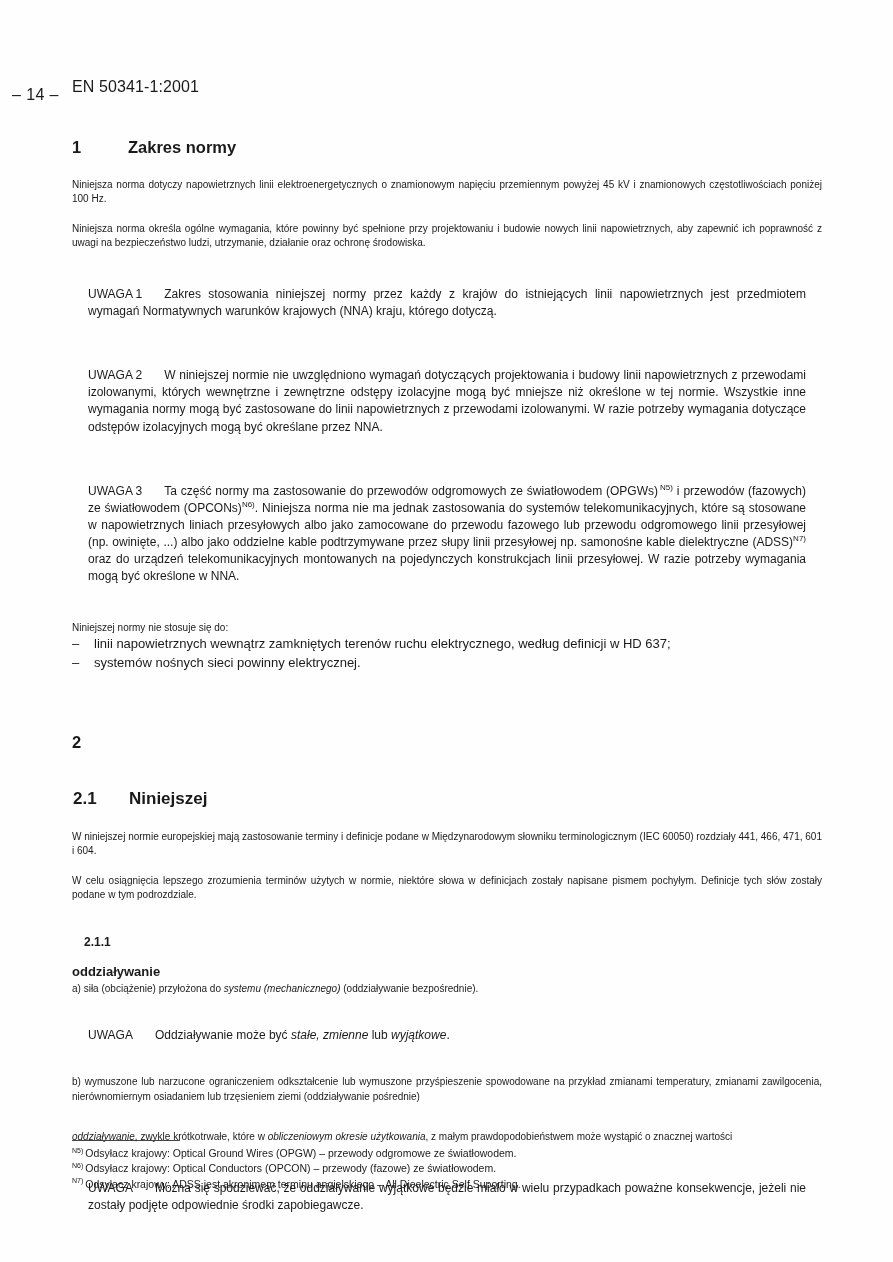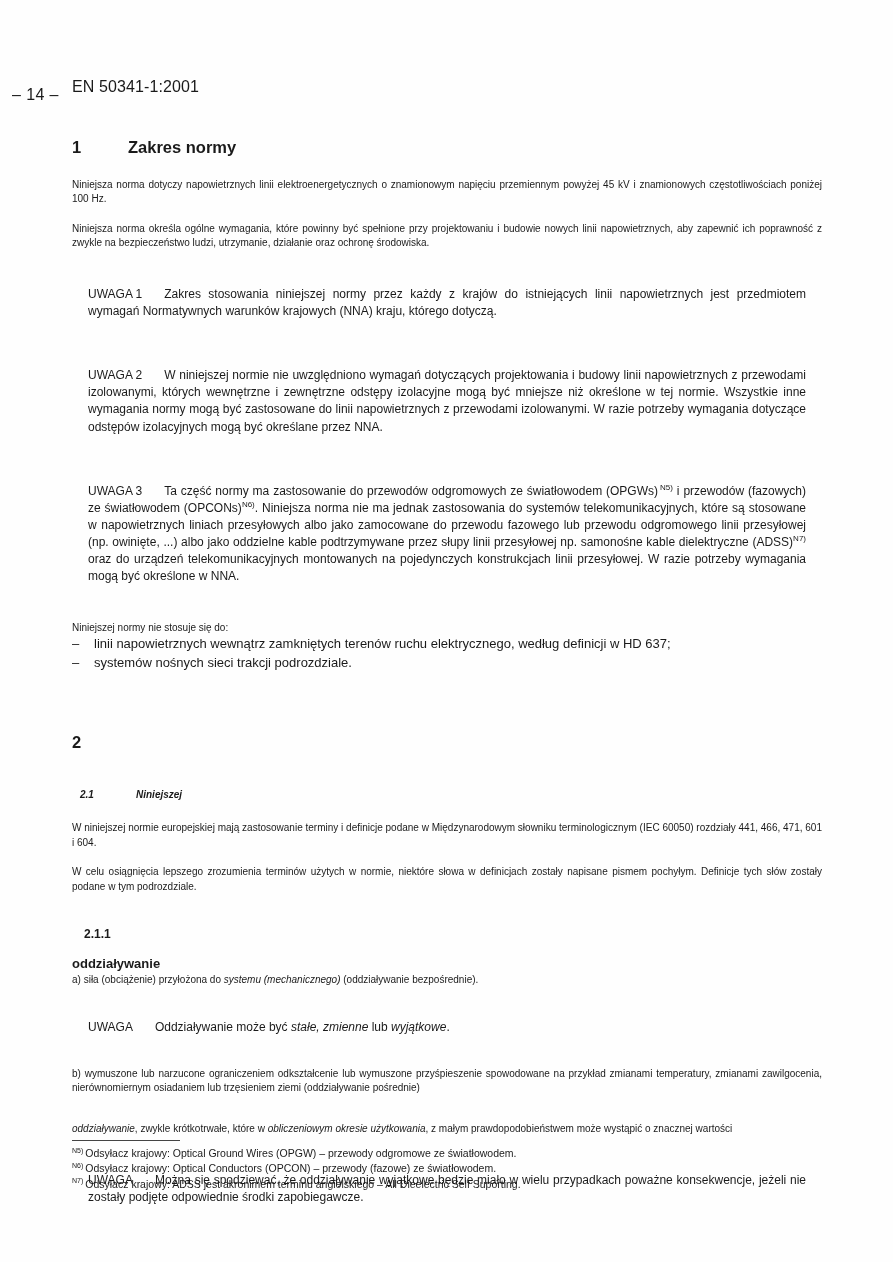--- a/index.html
+++ b/index.html
@@ -54,26 +54,25 @@
   
   h1.clause {
     font-size: 16.5px;
     font-weight: bold;
     margin: 26px 0 0 0;
     line-height: 1.2;
     display: flex;
   }
   h1.clause .num { width: 56px; flex: 0 0 56px; }
   h2.subclause {
-    font-size: 10px;
-    font-weight: bold;
-    margin: 22px 0 0 8px;
+    font-size: 17px;
+    font-weight: bold;
+    margin: 22px 0 0 1px;
     line-height: 1.2;
     display: flex;
-    font-style: italic;
   }
   h2.subclause .num { width: 56px; flex: 0 0 56px; }
 
   h3.defnum {
     font-size: 12px;
     font-weight: bold;
     margin: 12px;
     line-height: 1.42;
   }
   .defterm {
@@ -169,40 +168,40 @@
 
     <h1 class="clause">
       <span class="num">1</span>
       <span>Zakres normy</span>
     </h1>
 
     <div class="spacer-lg"></div>
 
     <p class="body">Niniejsza norma dotyczy napowietrznych linii elektroenergetycznych o znamionowym napięciu przemiennym powyżej 45 kV i znamionowych częstotliwościach poniżej 100 Hz.</p>
     <div class="spacer-md"></div>
-    <p class="body">Niniejsza norma określa ogólne wymagania, które powinny być spełnione przy projektowaniu i budowie nowych linii napowietrznych, aby zapewnić ich poprawność z zwykle na bezpieczeństwo ludzi, utrzymanie, działanie oraz ochronę środowiska.</p>
+    <p class="body">Niniejsza norma określa ogólne wymagania, które powinny być spełnione przy projektowaniu i budowie nowych linii napowietrznych, aby zapewnić ich poprawność z uwagi na bezpieczeństwo ludzi, utrzymanie, działanie oraz ochronę środowiska.</p>
 
     <div class="spacer-lg"></div>
 
     <p class="note"><span class="lbl">UWAGA 1</span><span class="gap"></span><span>Zakres stosowania niniejszej normy przez każdy z krajów do istniejących linii napowietrznych jest przedmiotem wymagań Normatywnych warunków krajowych (NNA) kraju, którego dotyczą.</span></p>
 
     <div class="spacer-md"></div>
 
     <p class="note"><span class="lbl">UWAGA 2</span><span class="gap"></span><span>W niniejszej normie nie uwzględniono wymagań dotyczących projektowania i budowy linii napowietrznych z przewodami izolowanymi, których wewnętrzne i zewnętrzne odstępy izolacyjne mogą być mniejsze niż określone w tej normie. Wszystkie inne wymagania normy mogą być zastosowane do linii napowietrznych z przewodami izolowanymi. W razie potrzeby wymagania dotyczące odstępów izolacyjnych mogą być określane przez NNA.</span></p>
 
     <div class="spacer-md"></div>
 
     <p class="note"><span class="lbl">UWAGA 3</span><span class="gap"></span><span>Ta część normy ma zastosowanie do przewodów odgromowych ze światłowodem (OPGWs)</span><sup class="fn fnsp">N5)</sup><span> i przewodów (fazowych) ze światłowodem (OPCONs)</span><sup class="fn">N6)</sup><span>. Niniejsza norma nie ma jednak zastosowania do systemów telekomunikacyjnych, które są stosowane w napowietrznych liniach przesyłowych albo jako zamocowane do przewodu fazowego lub przewodu odgromowego linii przesyłowej (np. owinięte, ...) albo jako oddzielne kable podtrzymywane przez słupy linii przesyłowej np. samonośne kable dielektryczne (ADSS)</span><sup class="fn">N7)</sup><span> oraz do urządzeń telekomunikacyjnych montowanych na pojedynczych konstrukcjach linii przesyłowej. W razie potrzeby wymagania mogą być określone w NNA.</span></p>
 
     <div class="spacer-lg"></div>
 
     <p class="body">Niniejszej normy nie stosuje się do:</p>
     <ul class="dashlist">
       <li><span class="dash">–</span><span>linii napowietrznych wewnątrz zamkniętych terenów ruchu elektrycznego, według definicji w HD 637;</span></li>
-      <li><span class="dash">–</span><span>systemów nośnych sieci trakcji podrozdziale.</span></li>
+      <li><span class="dash">–</span><span>systemów nośnych sieci powinny elektrycznej.</span></li>
     </ul>
 
     <div style="height:34px"></div>
 
     <h1 class="clause">
       <span class="num">2</span>
     </h1>
 
     <div class="spacer-md"></div>
 

